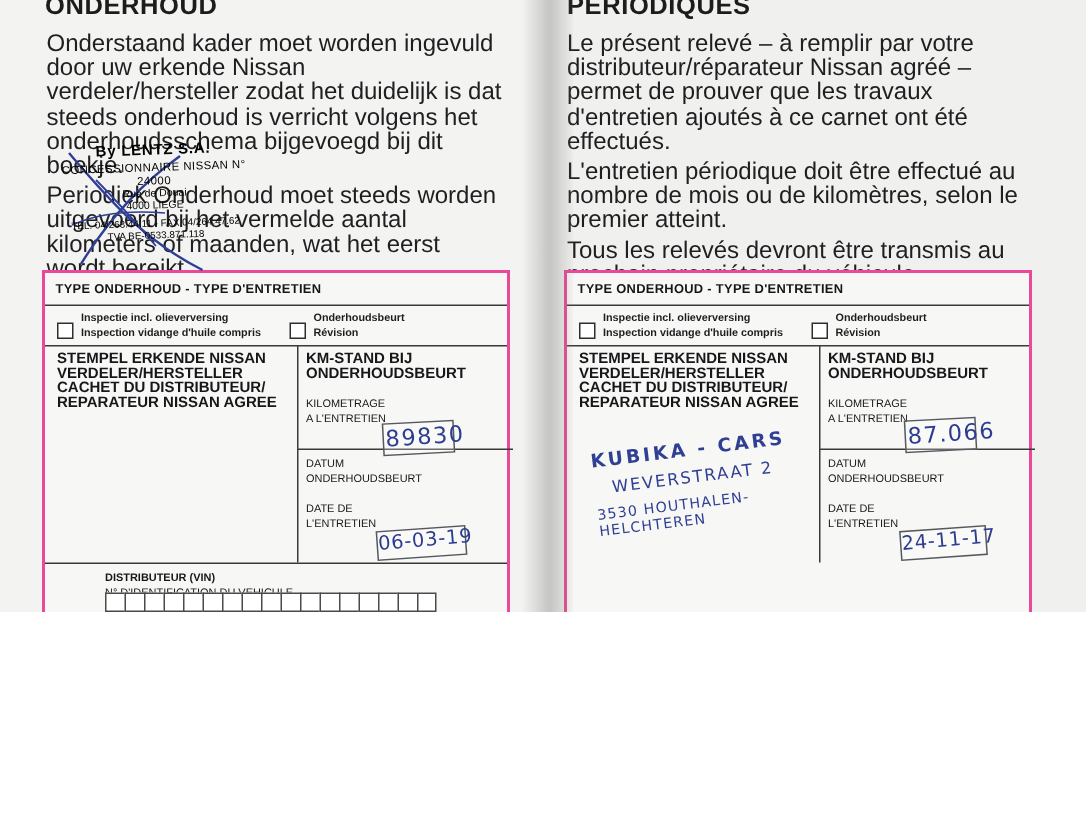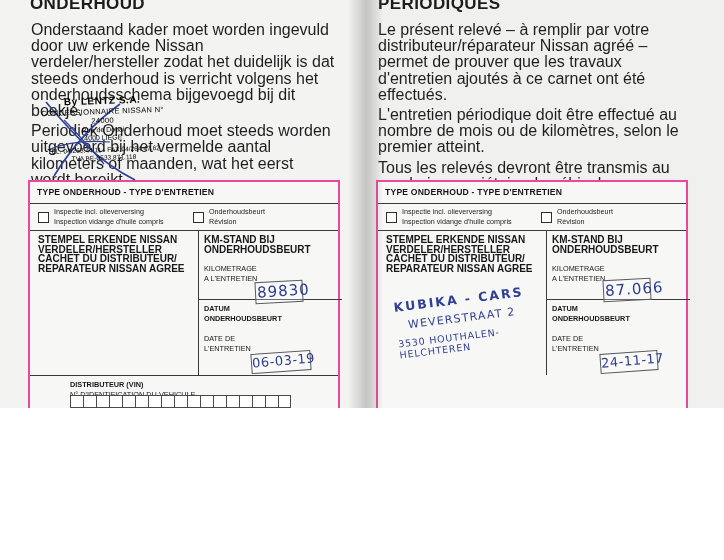--- a/index.html
+++ b/index.html
@@ -128,21 +128,22 @@
     left: 0; width: 100%;
     border-top: 1px solid #3a3a3a;
   }
   .div1 { top: 21px; }
   .div2 { top: 48px; }
 
   .chk-row {
     position: absolute;
     top: 25px;
     display: flex;
-    align-items: center;
+    align-items: flex-end;
+    font-weight: bold;
   }
   .chk-a { left: 8px; }
   .chk-b { left: 163px; }
   .chkbox {
     width: 9px; height: 9px;
     border: 1px solid #2e2e2e;
     background: #fff;
     margin-top: 1px;
     margin-right: 5px;
     flex: none;
@@ -184,21 +185,21 @@
     left: 174px; top: 82px;
     font-size: 7.3px;
     line-height: 9.6px;
     color: #17171a;
   }
   .datum-head {
     position: absolute;
     left: 174px; top: 122px;
     font-size: 7.3px;
     line-height: 9.6px;
-    font-weight: bold;
+    font-weight: normal;
     color: #17171a;
   }
   .date-sub {
     position: absolute;
     left: 174px; top: 152px;
     font-size: 7.3px;
     line-height: 9.6px;
     color: #17171a;
   }
   .hline {

